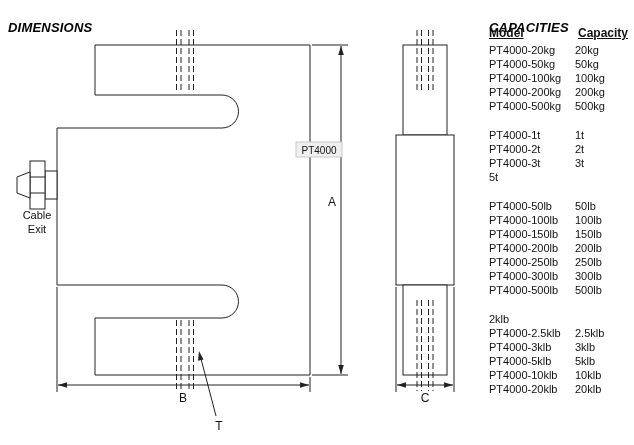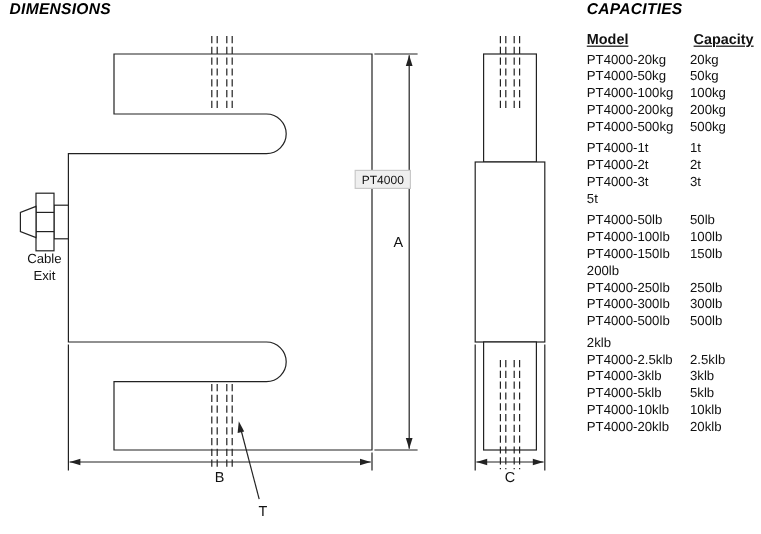--- a/index.html
+++ b/index.html
@@ -2,32 +2,32 @@
 <html><head>
 <meta charset="utf-8">
 <style>
   html,body{margin:0;padding:0}
   body{
     width:634px;height:445px;background:#ffffff;
     font-family:"Liberation Sans",sans-serif;color:#111;
     position:relative;overflow:hidden;
   }
   .section-heading{
-    position:absolute;top:0;font-style:italic;font-weight:bold;
+    position:absolute;top:20px;font-style:italic;font-weight:bold;
     font-size:13px;letter-spacing:.2px;color:#000;
   }
   #dimensions-heading{left:8px}
   #capacities-heading{left:489px}
   #drawing-svg{position:absolute;left:0;top:0}
   svg text{font-family:"Liberation Sans",sans-serif;fill:#111}
   #capacities{position:absolute;left:489px;top:26px;width:142px}
   .cap-headers{display:flex;font-size:12px;font-weight:bold;margin-bottom:3px}
   .cap-headers span{text-decoration:underline}
   .cap-headers .col-model{width:89px}
-  .cap-group{margin-top:4px}
+  .cap-group{margin-top:15px}
   .cap-group.first{margin-top:0}
   .cap-row{display:flex;font-size:11px;line-height:14px}
   .cap-row .cap-model{width:86px}
 </style>
 </head>
 <body>
 
 <div id="dimensions-heading" class="section-heading">DIMENSIONS</div>
 <div id="capacities-heading" class="section-heading">CAPACITIES</div>
 
@@ -190,20 +190,21 @@
         <span class="cap-model">PT4000-100lb</span>
         <span class="cap-value">100lb</span>
       </div>
 
       <div class="cap-row">
         <span class="cap-model">PT4000-150lb</span>
         <span class="cap-value">150lb</span>
       </div>
 
       <div class="cap-row">
+        <span class="cap-model">PT4000-200lb</span>
         <span class="cap-value">200lb</span>
       </div>
 
       <div class="cap-row">
         <span class="cap-model">PT4000-250lb</span>
         <span class="cap-value">250lb</span>
       </div>
 
       <div class="cap-row">
         <span class="cap-model">PT4000-300lb</span>

